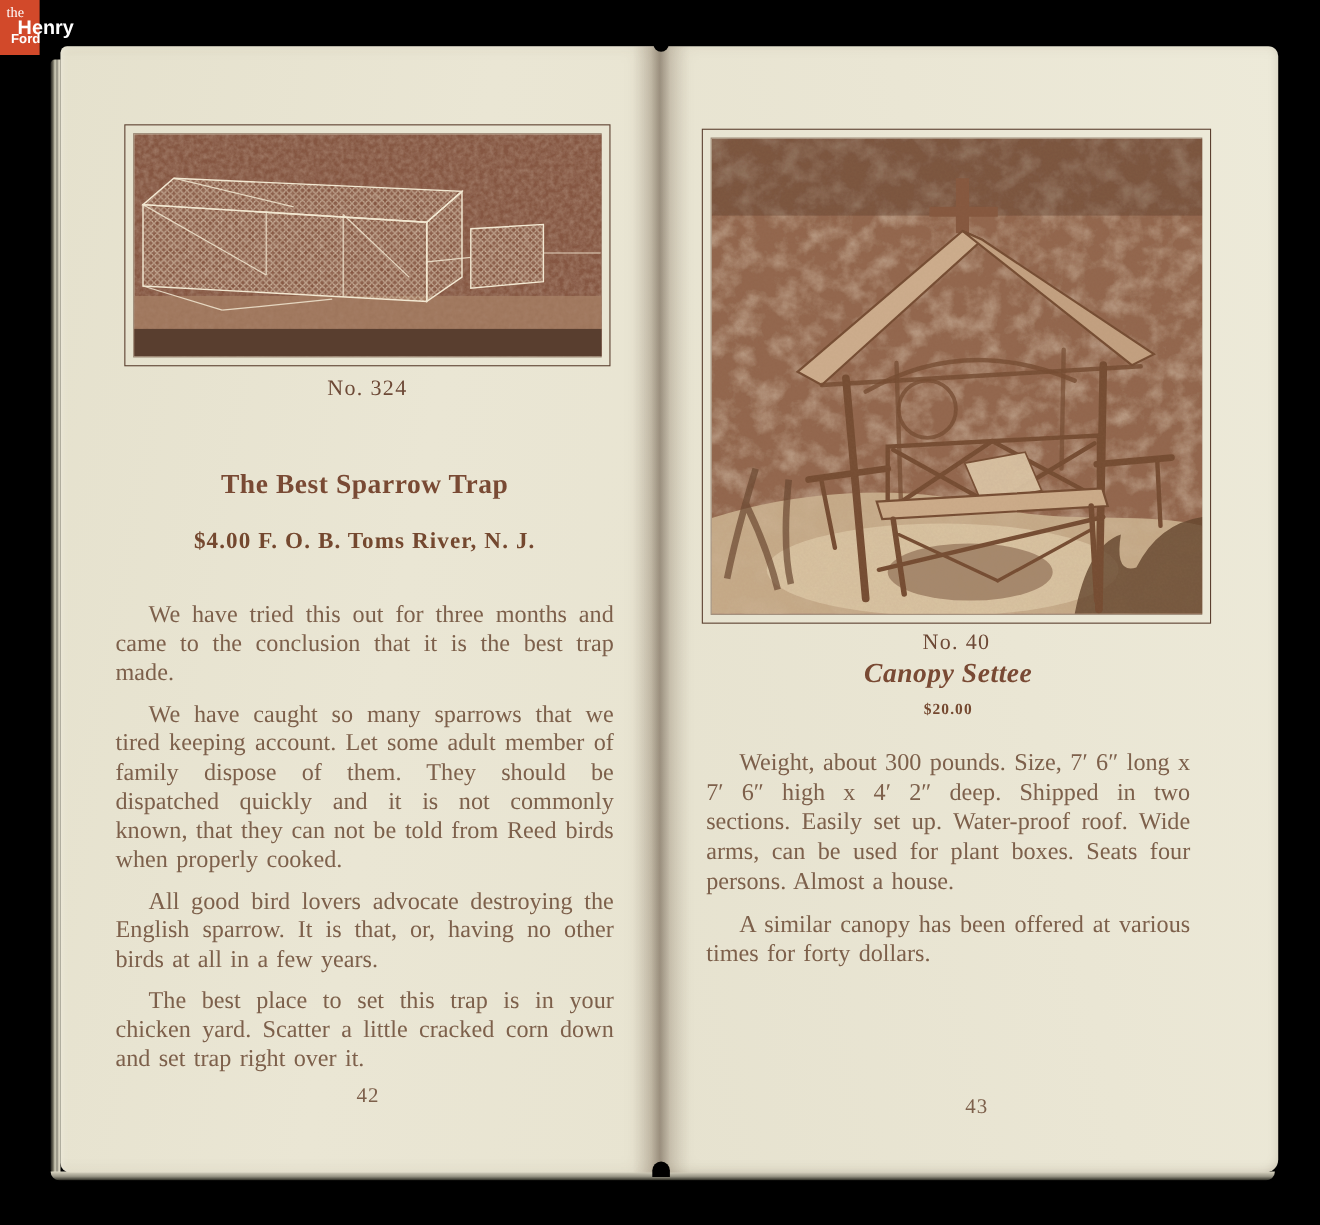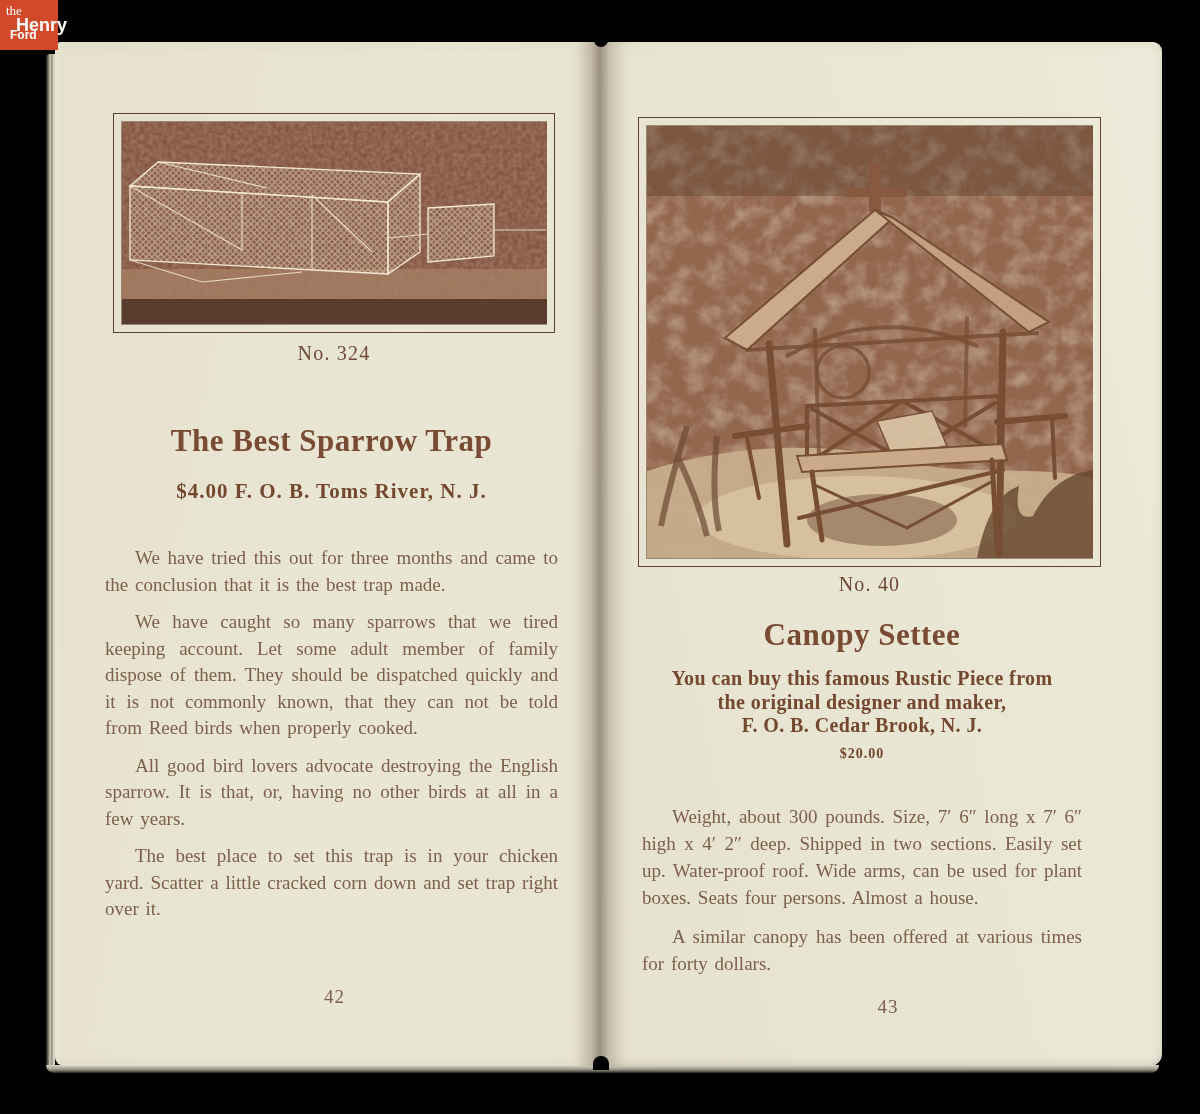--- a/index.html
+++ b/index.html
@@ -1,20 +1,20 @@
 <!DOCTYPE html>
 <html><head>
 <meta charset="utf-8">
 <style>
   html,body{margin:0;padding:0;background:#000;}
   .stage{position:relative;width:1200px;height:1114px;background:#000;overflow:hidden;
          font-family:"Liberation Serif","DejaVu Serif",serif;}
 
   
-  .logo{position:absolute;left:0;top:0;width:58px;height:50px;background:#d2492a;z-index:5;}
+  .logo{position:absolute;left:0;top:0;width:36px;height:50px;background:#d2492a;z-index:5;}
   .logo span{position:absolute;color:#fff;line-height:1;}
   .logo-the{left:6px;top:4px;font-family:"Liberation Serif",serif;font-size:13px;color:#f6e9df;}
   .logo-henry{left:16px;top:16px;font-family:"Liberation Sans",sans-serif;font-weight:bold;font-size:18px;}
   .logo-ford{left:10px;top:29px;font-family:"Liberation Sans",sans-serif;font-weight:bold;font-size:12px;}
 
   
   .book{position:absolute;left:55px;top:42px;width:1107px;height:1024px;display:flex;z-index:2;}
   .stack-left{position:absolute;left:-9px;top:12px;bottom:-2px;width:9px;border-radius:4px 0 0 5px;
     background:linear-gradient(to right,#23221d,#6e6b5c 25%,#d4d1bc 45%,#8b887a 65%,#ded9c6 85%,#cfccb8);}
   .stack-bottom{position:absolute;left:-9px;right:3px;bottom:-7px;height:8px;border-radius:0 0 8px 8px;
@@ -38,35 +38,35 @@
   .photo-inner{border:1px solid rgba(92,62,42,.55);line-height:0;}
   .frame-left{width:442px;height:220px;margin:71px 0 0 8px;}
   .frame-left svg{width:425px;height:202px;}
   .frame-right{width:463px;height:450px;margin:75px 0 0 -4px;}
   .frame-right svg{width:446px;height:432px;}
   .caption{font-size:20px;line-height:24px;letter-spacing:1.2px;text-align:center;color:#6d4936;}
   .caption-left{margin-top:8px;width:458px;}
   .caption-right{margin-top:5px;width:463px;margin-left:-4px;}
 
   
-  .title{font-size:31px;line-height:34px;font-weight:600;letter-spacing:.5px;text-align:center;
+  .title{font-size:25px;line-height:34px;font-weight:600;letter-spacing:.5px;text-align:center;
          color:#794a34;margin:0;}
   .title-left{margin-top:59px;}
-  .title-right{margin-top:22px;}
+  .title-right{font-style:italic;}
   .subtitle{font-size:21px;line-height:26px;font-weight:bold;letter-spacing:1px;text-align:center;
             color:#74482f;margin:20px 0 0 0;}
   .subtitle-block{margin-top:15px;text-align:center;color:#74482f;font-weight:bold;
                   font-size:20px;line-height:23.5px;letter-spacing:.4px;}
   .subtitle-block span{display:block;}
   .price{margin-top:3px;text-align:center;font-weight:bold;font-size:14px;line-height:26px;
          letter-spacing:1px;color:#74482f;}
-  .bodytext{font-size:19px;color:#7d604b;}
+  .bodytext{font-size:22px;color:#7d604b;}
   .bodytext-left{margin-top:41px;}
   .bodytext-left p{line-height:26.5px;margin:0 0 11px 0;}
-  .bodytext-right{margin-top:36px;}
+  .bodytext-right{margin-top:20px;}
   .bodytext-right p{line-height:27px;margin:0 0 12px 0;}
   .bodytext p{text-align:justify;text-indent:30px;word-spacing:2px;}
   .bodytext p:last-child{margin-bottom:0;}
   .page-num{position:absolute;left:14px;right:0;text-align:center;font-size:19px;color:#7d604b;letter-spacing:1px;}
   .page-num-left{top:944px;}
   .page-num-right{top:954px;}
 </style>
 </head>
 <body>
 
@@ -192,25 +192,20 @@
             </g>
             <rect width="446" height="432" filter="url(#grainFine)" opacity="0.25"></rect>
             <rect width="446" height="432" fill="#f5e9d2" opacity="0.08"></rect>
           </svg>
           </div>
         </div>
         <figcaption class="caption caption-right">No. 40</figcaption>
       </figure>
 
       <h1 class="title title-right">Canopy Settee</h1>
-      <div class="subtitle-block">
-        <span>You can buy this famous Rustic Piece from</span>
-        <span>the original designer and maker,</span>
-        <span>F. O. B. Cedar Brook, N. J.</span>
-      </div>
       <div class="price">$20.00</div>
 
       <div class="bodytext bodytext-right">
         <p>Weight, about 300 pounds.  Size, 7′ 6″ long x 7′ 6″ high x 4′ 2″ deep.  Shipped in two sections.  Easily set up.  Water-proof roof.  Wide arms, can be used for plant boxes.  Seats four persons.  Almost a house.</p>
         <p>A similar canopy has been offered at various times for forty dollars.</p>
       </div>
 
       <div class="page-num page-num-right">43</div>
     </section>
 

